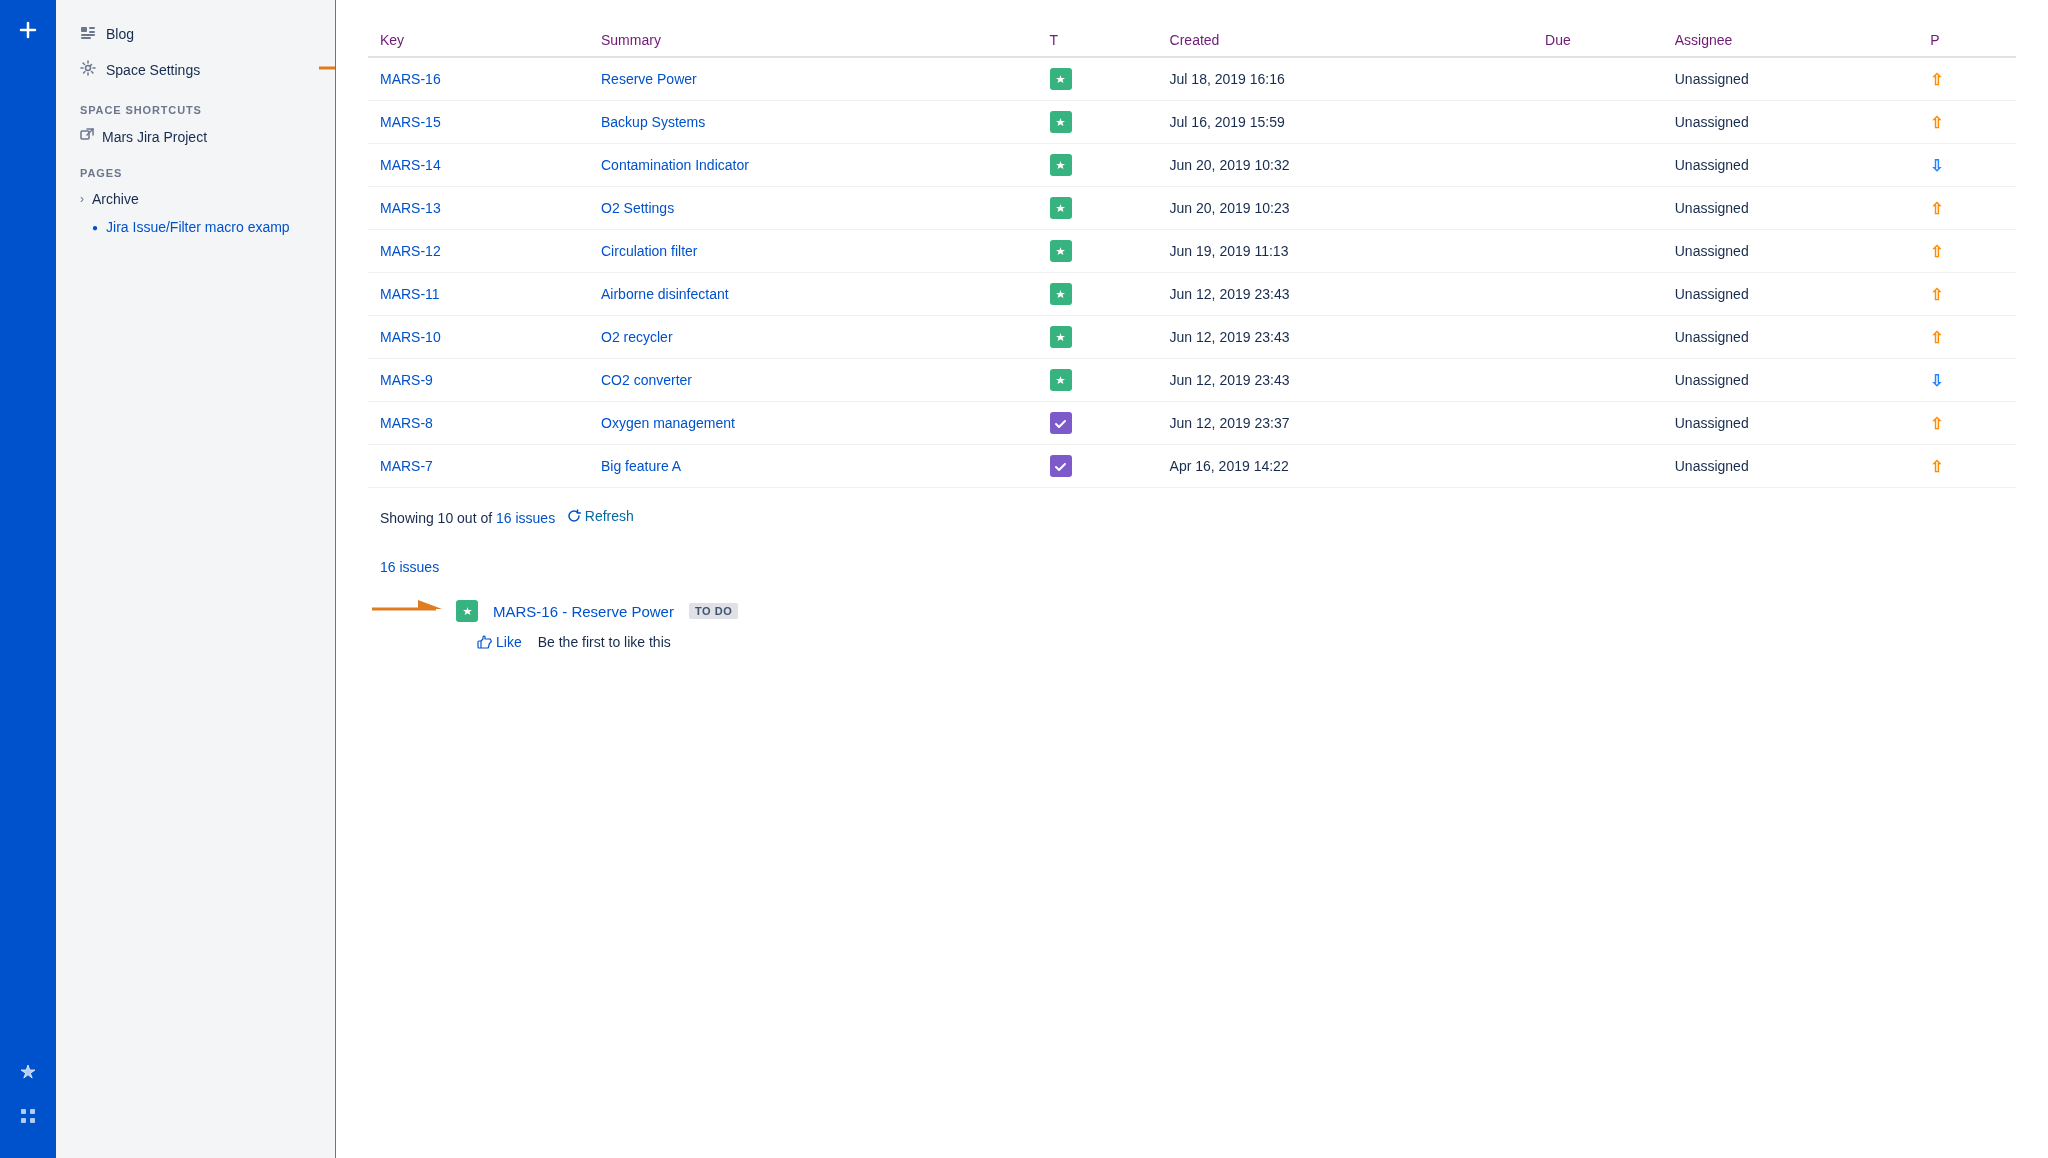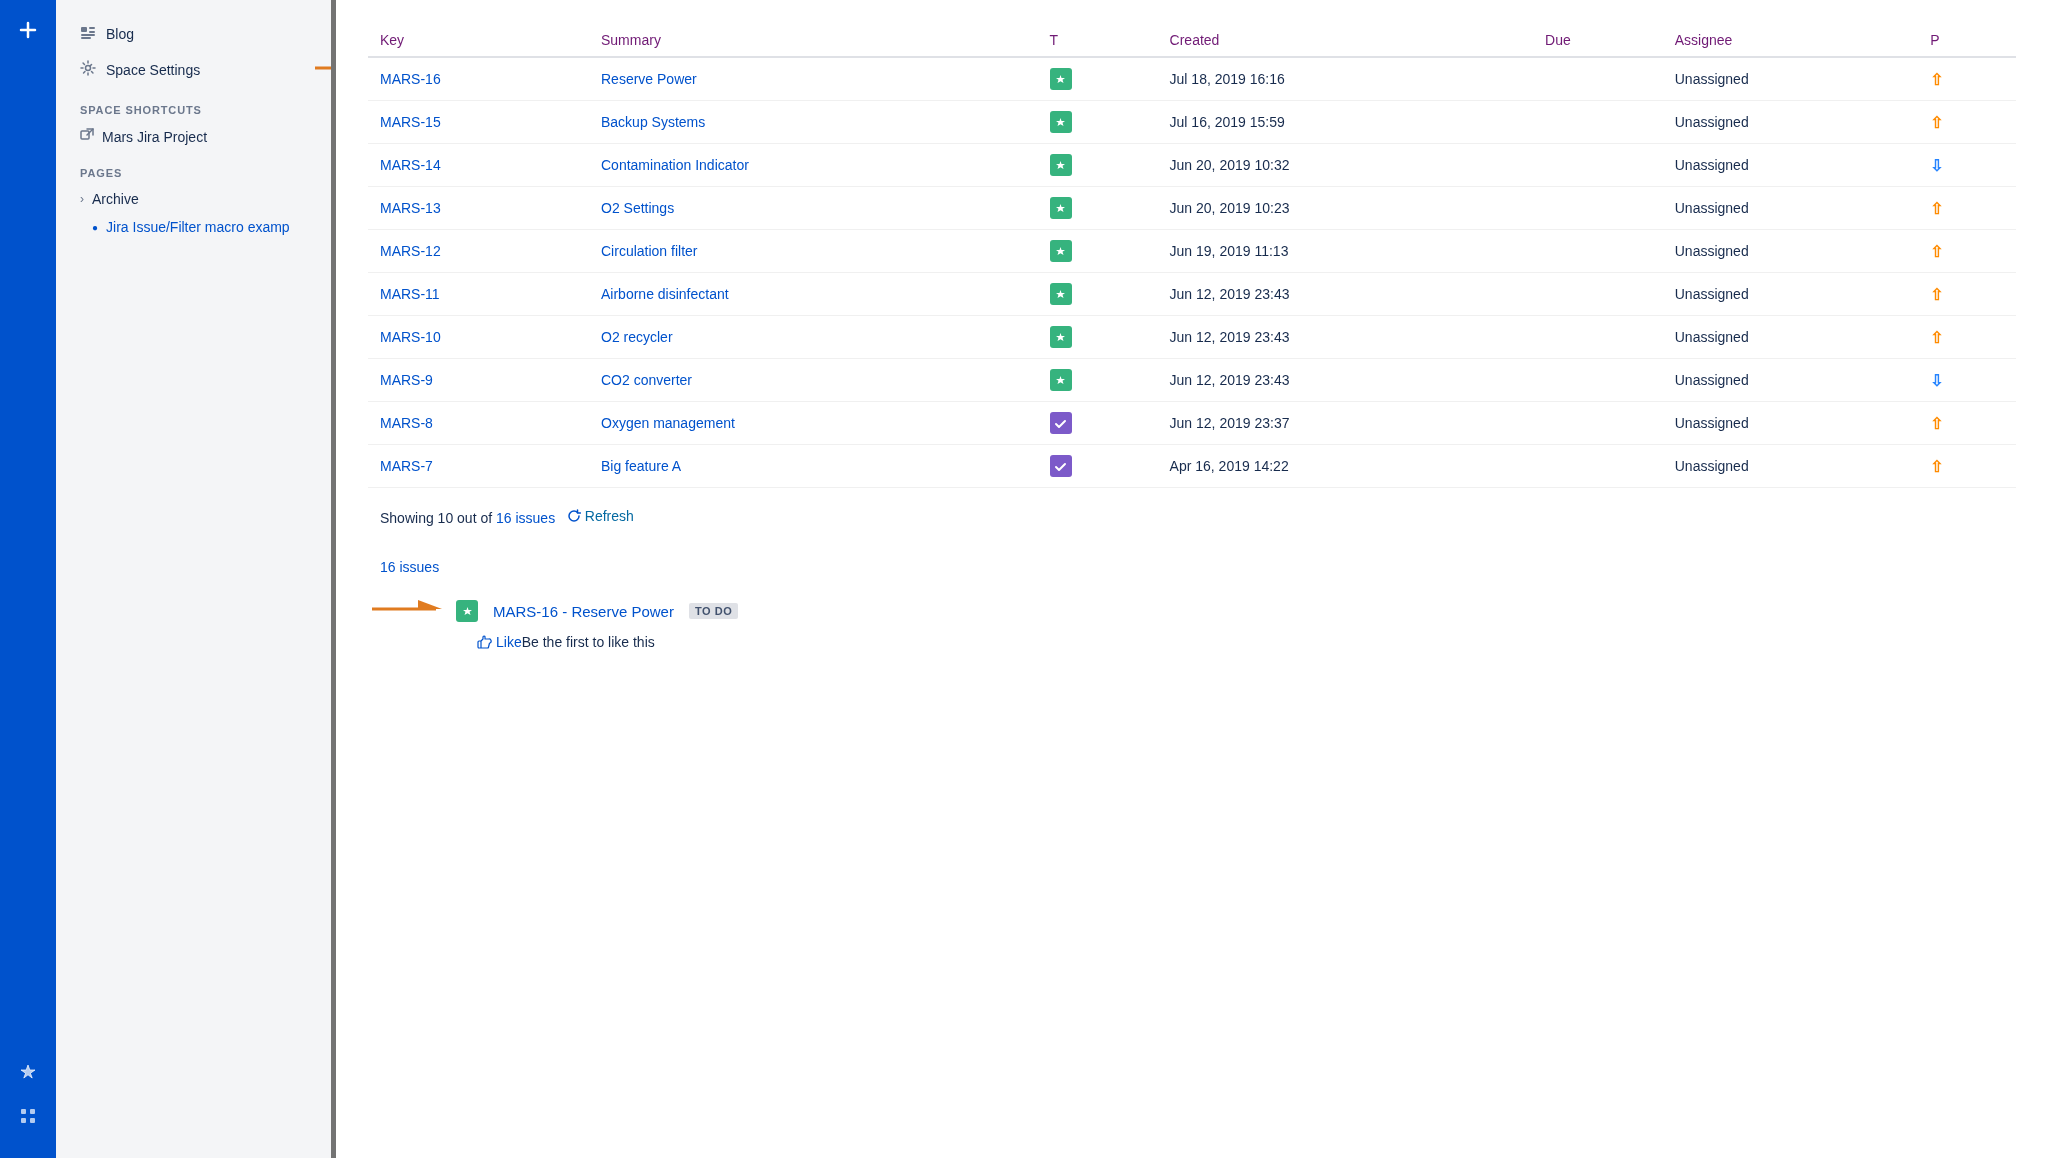--- a/index.html
+++ b/index.html
@@ -24,21 +24,21 @@
       color: rgba(255,255,255,0.8);
       border-radius: 4px;
       cursor: pointer;
       font-size: 18px;
     }
 
     
     .sidebar {
       width: 280px;
       background: #f4f5f7;
-      border-right: 5px solid #737373;
+      border-right: 1px solid #737373;
       padding: 16px 0;
       overflow-y: auto;
       flex-shrink: 0;
     }
     .sidebar-item {
       display: flex; align-items: center;
       padding: 8px 16px;
       cursor: pointer;
       color: #172b4d;
       font-size: 14px;
@@ -170,21 +170,21 @@
       font-weight: 700;
       padding: 2px 6px;
       border-radius: 2px;
       text-transform: uppercase;
       letter-spacing: 0.05em;
     }
 
     
     .like-section {
       display: flex; align-items: center;
-      gap: 0;
+      gap: 16px;
       padding: 4px 12px;
       font-size: 14px;
       color: #172b4d;
     }
     .like-btn {
       background: none; border: none; cursor: pointer;
       color: #0052cc; font-size: 14px;
       display: inline-flex; align-items: center; gap: 4px;
       padding: 0;
     }

